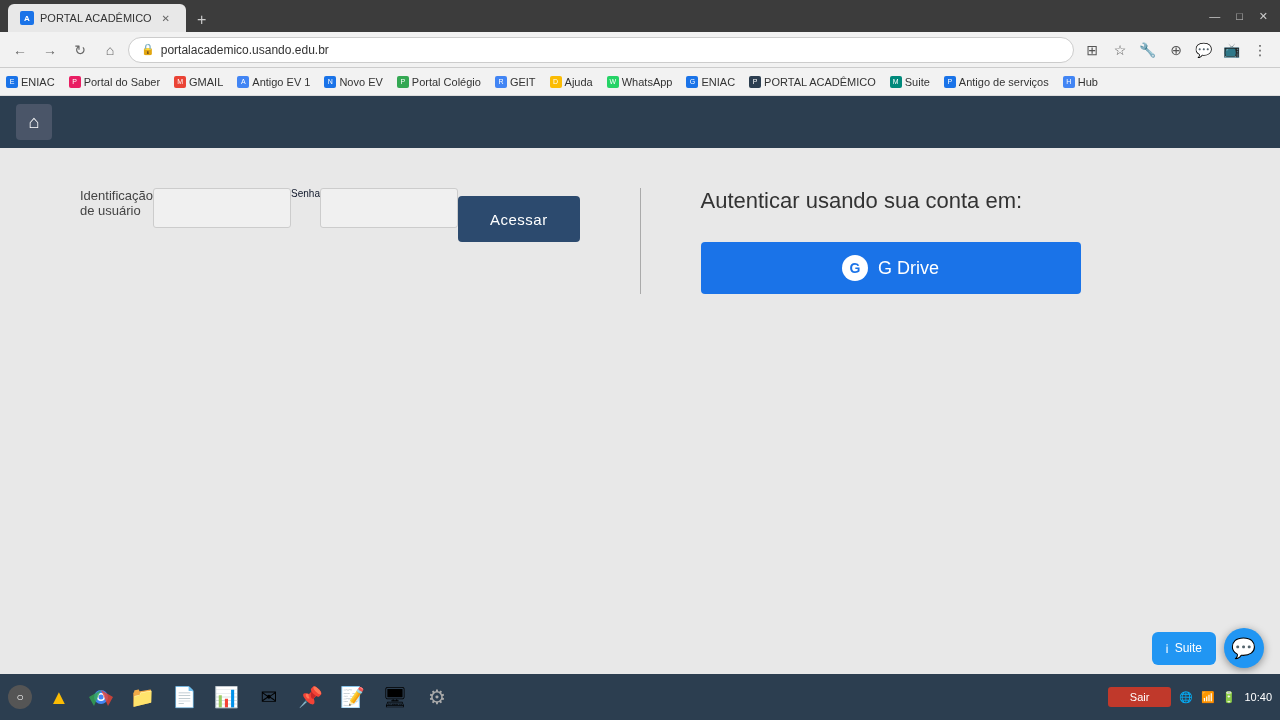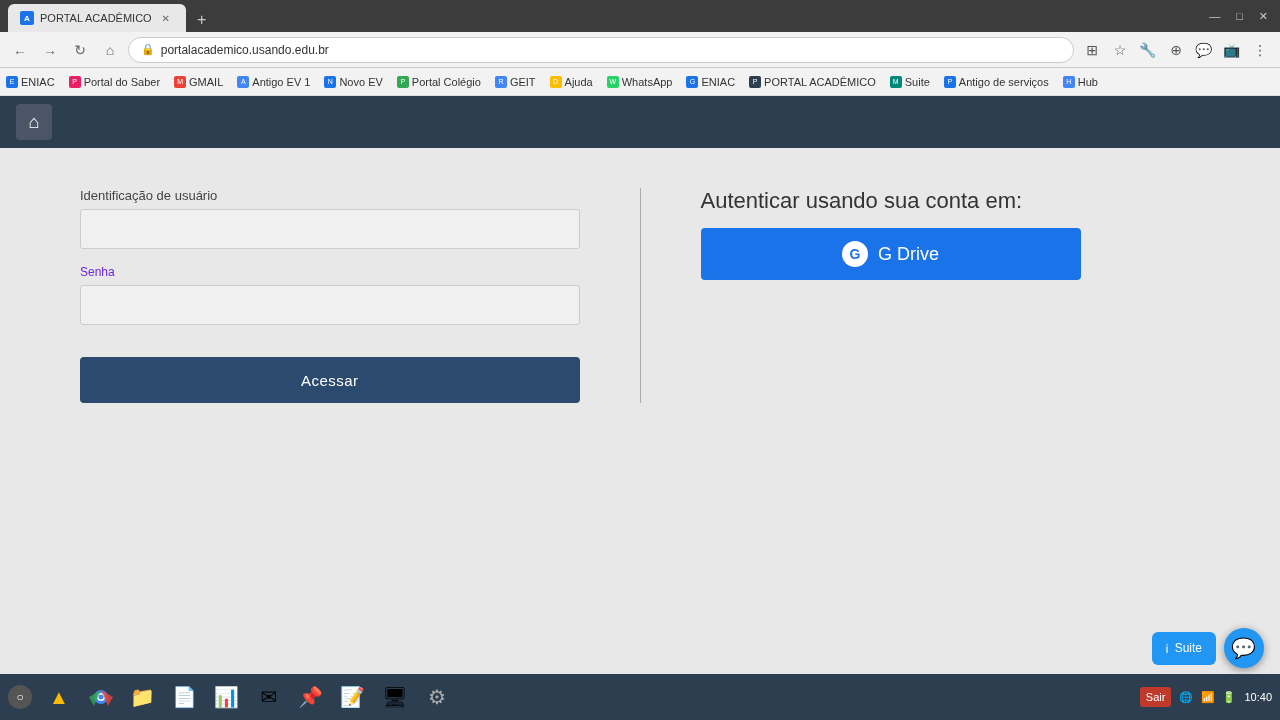--- a/index.html
+++ b/index.html
@@ -220,21 +220,20 @@
       display: flex;
       background: #e8e8e8;
       padding: 40px 80px;
       gap: 0;
     }
 
     
     .login-panel {
       flex: 1;
       display: flex;
-      flex-direction: column;
       padding-right: 60px;
       border-right: 1px solid #aaa;
     }
 
     .field-label {
       font-size: 13px;
       color: #444;
       margin-bottom: 6px;
     }
 
@@ -243,22 +242,22 @@
       height: 40px;
       background: #f0f0f0;
       border: 1px solid #ccc;
       border-radius: 3px;
       padding: 0 10px;
       font-size: 13px;
       margin-bottom: 16px;
     }
 
     .password-label {
-      font-size: 12px;
-      color: #6d28d9;
+      font-size: 10px;
+      color: #0f172a;
       margin-bottom: 6px;
     }
 
     .password-input {
       width: 100%;
       height: 40px;
       background: #f0f0f0;
       border: 1px solid #ccc;
       border-radius: 3px;
       padding: 0 10px;
@@ -283,21 +282,21 @@
     .oauth-panel {
       flex: 1;
       display: flex;
       flex-direction: column;
       padding-left: 60px;
     }
 
     .oauth-title {
       font-size: 22px;
       color: #333;
-      margin-bottom: 14px;
+      margin-bottom: 28px;
       font-weight: normal;
     }
 
     .gsuite-btn {
       display: flex;
       align-items: center;
       justify-content: center;
       gap: 10px;
       width: 380px;
       height: 52px;
@@ -372,21 +371,21 @@
       align-items: center;
       gap: 8px;
       color: white;
       font-size: 11px;
     }
 
     .taskbar-shutdown {
       background: #c0392b;
       color: white;
       border: none;
-      padding: 4px 6px;
+      padding: 4px 22px;
       border-radius: 3px;
       font-size: 11px;
       cursor: pointer;
     }
 
     
     .help-widget {
       position: fixed;
       bottom: 52px;
       right: 16px;

